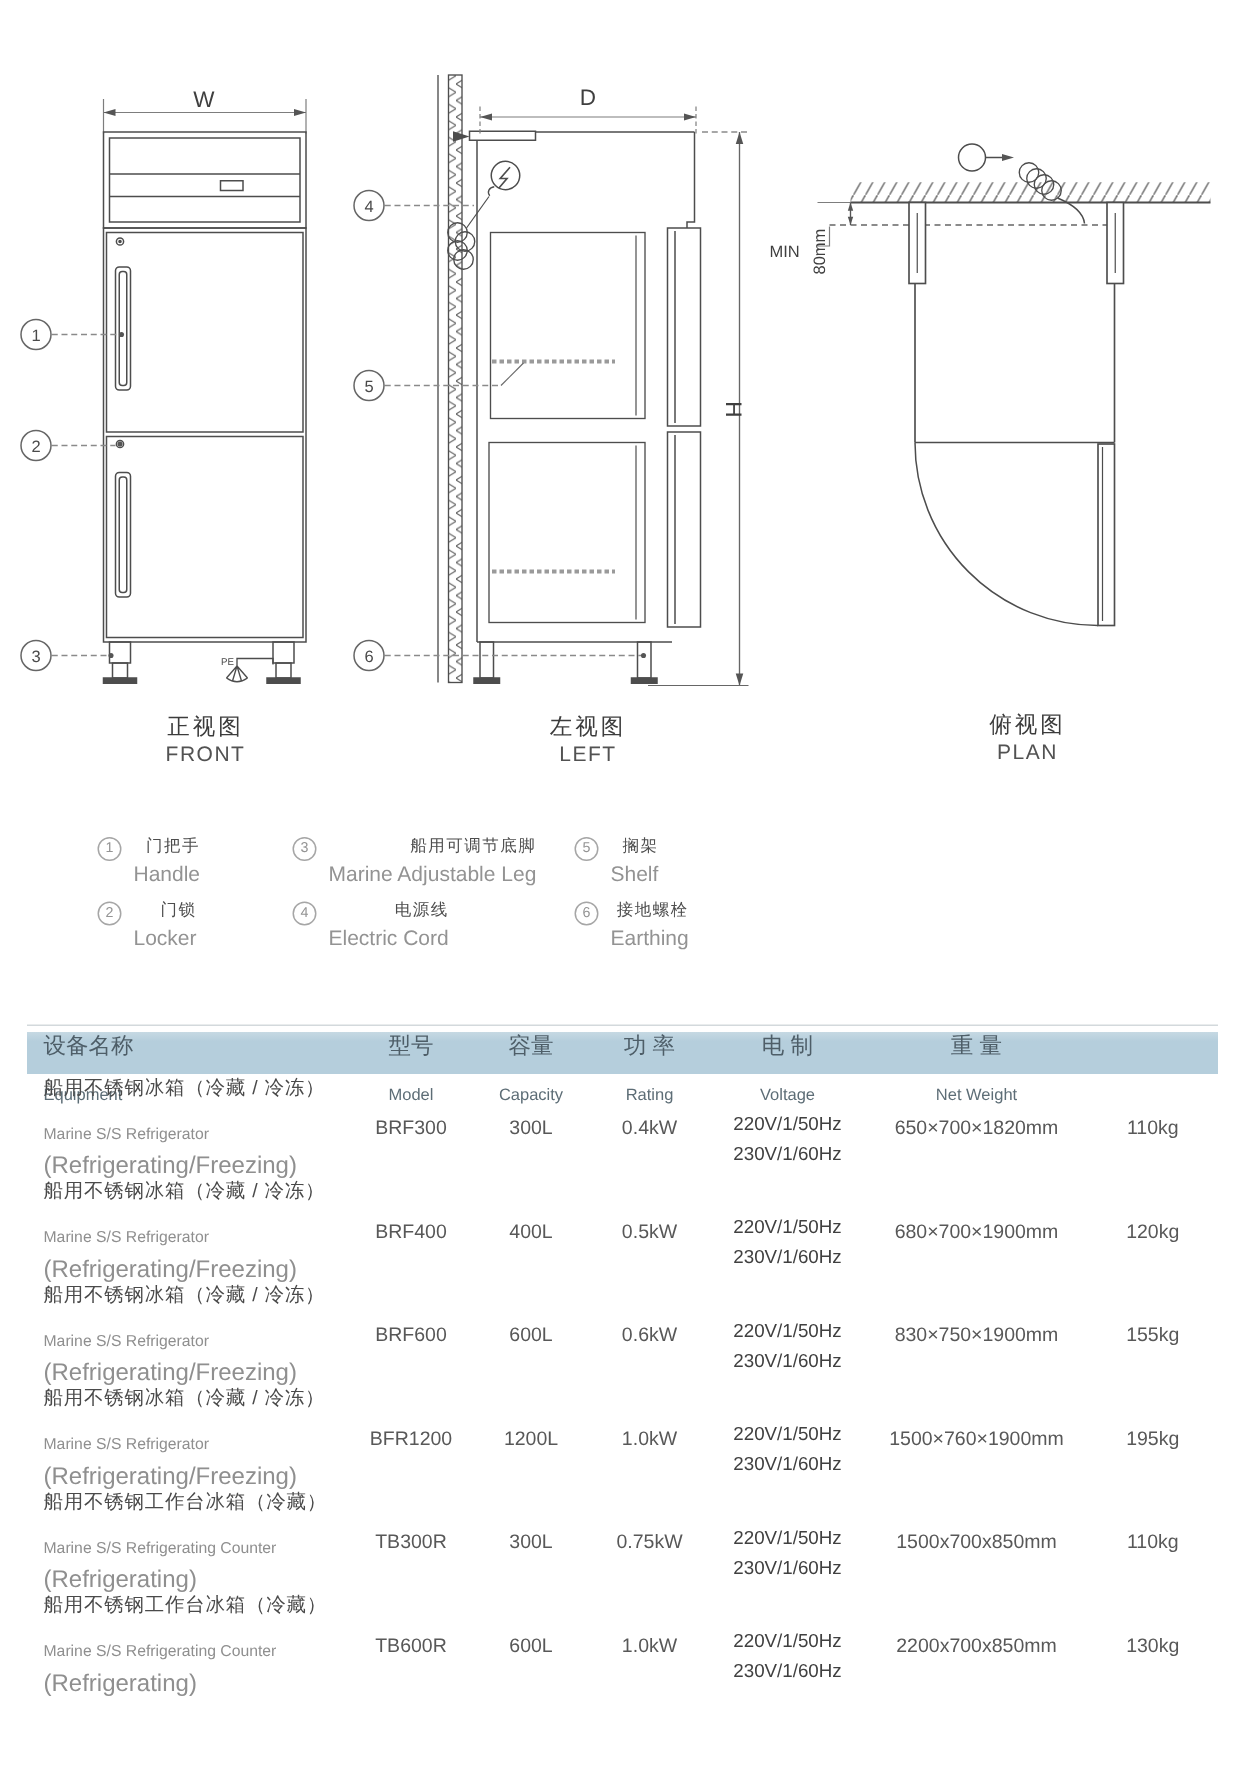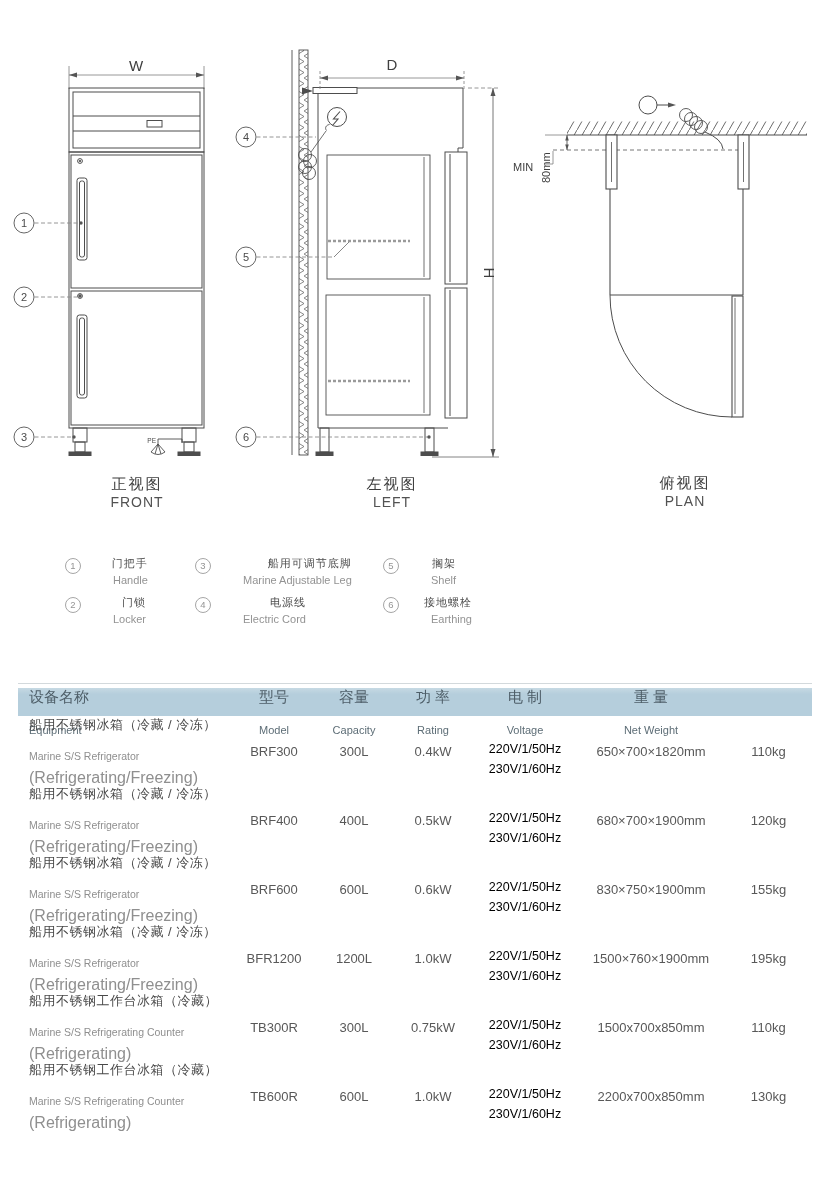--- a/index.html
+++ b/index.html
@@ -21,21 +21,21 @@
   .lg-col { display:flex; flex-direction:column; }
   .lg-col1 { width:130px; } .lg-col2 { width:188px; }
   .lg-item { display:flex; align-items:flex-start; margin-bottom:9px; }
   .lg-num {
     width:14px; height:14px; border:1px solid #a6a6a6; border-radius:50%;
     color:#949494; font-size:9.5px; line-height:14px; text-align:center;
     flex:0 0 auto; margin-top:2px;
   }
   .lg-text { margin-left:8px; }
   .lg-zh { font-size:11px; color:#4d4d4d; letter-spacing:1px;text-align:right; }
-  .lg-en { font-size:11px; color:#939393; margin-top:3px;margin-left:24px; }
+  .lg-en { font-size:14px; color:#939393; margin-top:3px; }
 
   
   .tbl-topline { position:absolute; left:18px; top:683px; width:794px; height:1px; background:#d3d9dc; }
   .spec-table { position:absolute; left:18px; top:688px; width:794px; }
   .tbl-head {
     display:grid; grid-template-columns:215px 82px 78px 80px 104px 148px 87px;
     height:28px; align-items:center;
     background:linear-gradient(to bottom,#c6d9e3 0%,#b5cedc 22%);
   }
   .th { text-align:center; color:#4e5e68; }
@@ -44,21 +44,21 @@
   .th-equip { text-align:left; padding-left:11px; }
   .tbl-row {
     display:grid; grid-template-columns:215px 82px 78px 80px 104px 148px 87px;
     height:69px; align-items:center;
   }
   .td { text-align:center; font-size:13px; color:#585858; }
   .td-name { text-align:left; padding-left:11px; }
   .name-zh { font-size:13px; color:#4a4a4a; letter-spacing:0.5px; }
   .name-en { font-size:10.5px; color:#8f8f8f; margin-top:16px; }
   .name-sub { font-size:16px; color:#8f8f8f; margin-top:7px; }
-  .td-volt { font-size:12.5px; color:#000000; line-height:1.55;margin-top:16px; }
+  .td-volt { font-size:12.5px; color:#404040; line-height:1.55;margin-top:16px; }
 </style>
 </head>
 <body>
 
 <div class="page">
 
   <svg class="view" style="left:10px;top:45px" width="240" height="475" viewBox="0 0 240 475">
     <g stroke="#4d4d4d" fill="none" stroke-width="1">
 
       <g stroke="#7d7d7d" stroke-width="0.8">

